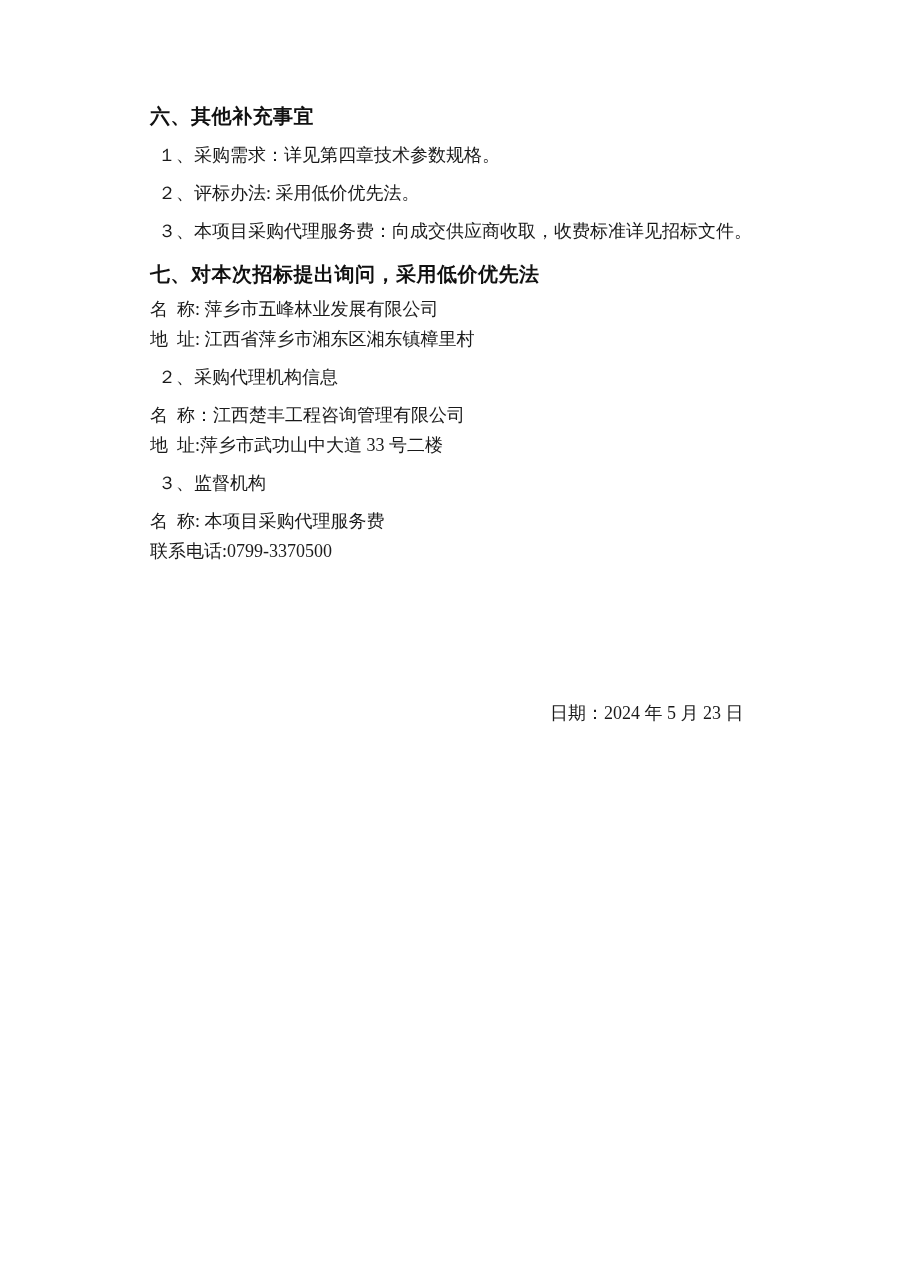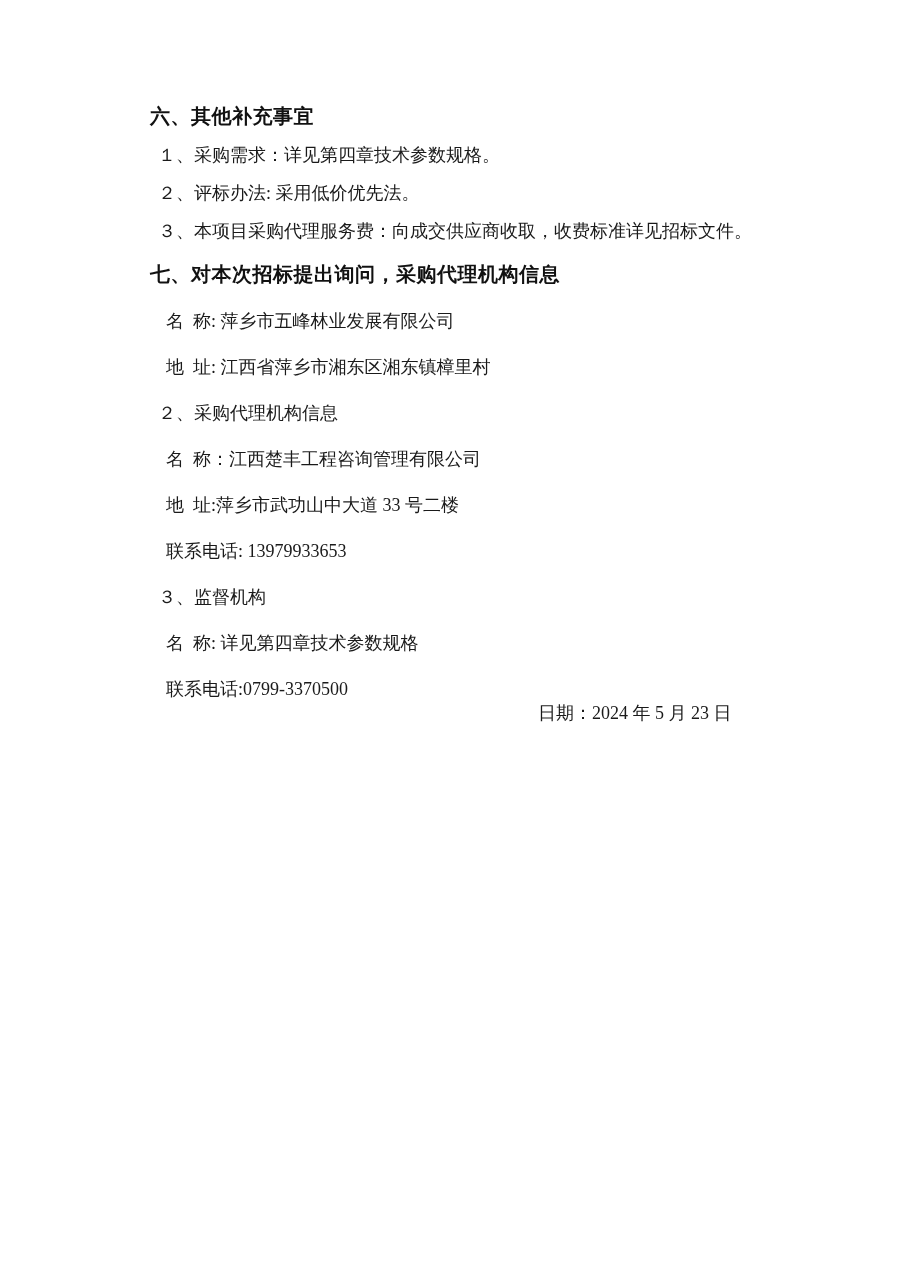--- a/index.html
+++ b/index.html
@@ -37,52 +37,51 @@
   .body-line {
     font-size: 18px;
     line-height: 30px;
     margin: 8px;
     color: #1a1a1a;
     white-space: pre;
   }
   .label-pair {
     font-size: 18px;
     line-height: 30px;
-    margin: 16px;
+    margin: 0;
     white-space: pre;
   }
   .date-line {
     position: absolute;
-    left: 538px;
+    left: 550px;
     top: 680px;
     font-size: 18px;
     line-height: 30px;
     white-space: pre;
   }
 </style>
 </head>
 <body>
 
 <div class="page">
 
   <h2 class="section-heading">六、其他补充事宜</h2>
 
   <p class="body-line">１、采购需求：详见第四章技术参数规格。</p>
   <p class="body-line">２、评标办法: 采用低价优先法。</p>
   <p class="body-line">３、本项目采购代理服务费：向成交供应商收取，收费标准详见招标文件。</p>
 
-  <h2 class="section-heading heading-2">七、对本次招标提出询问，采购代理机构信息</h2>
+  <h2 class="section-heading heading-2">七、对本次招标提出询问，采用低价优先法</h2>
 
   <p class="label-pair">名  称: 萍乡市五峰林业发展有限公司</p>
   <p class="label-pair">地  址: 江西省萍乡市湘东区湘东镇樟里村</p>
 
   <p class="body-line">２、采购代理机构信息</p>
   <p class="label-pair">名  称：江西楚丰工程咨询管理有限公司</p>
   <p class="label-pair">地  址:萍乡市武功山中大道 33 号二楼</p>
-  <p class="label-pair">联系电话: 13979933653</p>
 
   <p class="body-line">３、监督机构</p>
-  <p class="label-pair">名  称: 详见第四章技术参数规格</p>
+  <p class="label-pair">名  称: 本项目采购代理服务费</p>
   <p class="label-pair">联系电话:0799-3370500</p>
 
   <p class="date-line">日期：2024 年 5 月 23 日</p>
 
 </div>
 
 </body></html>

